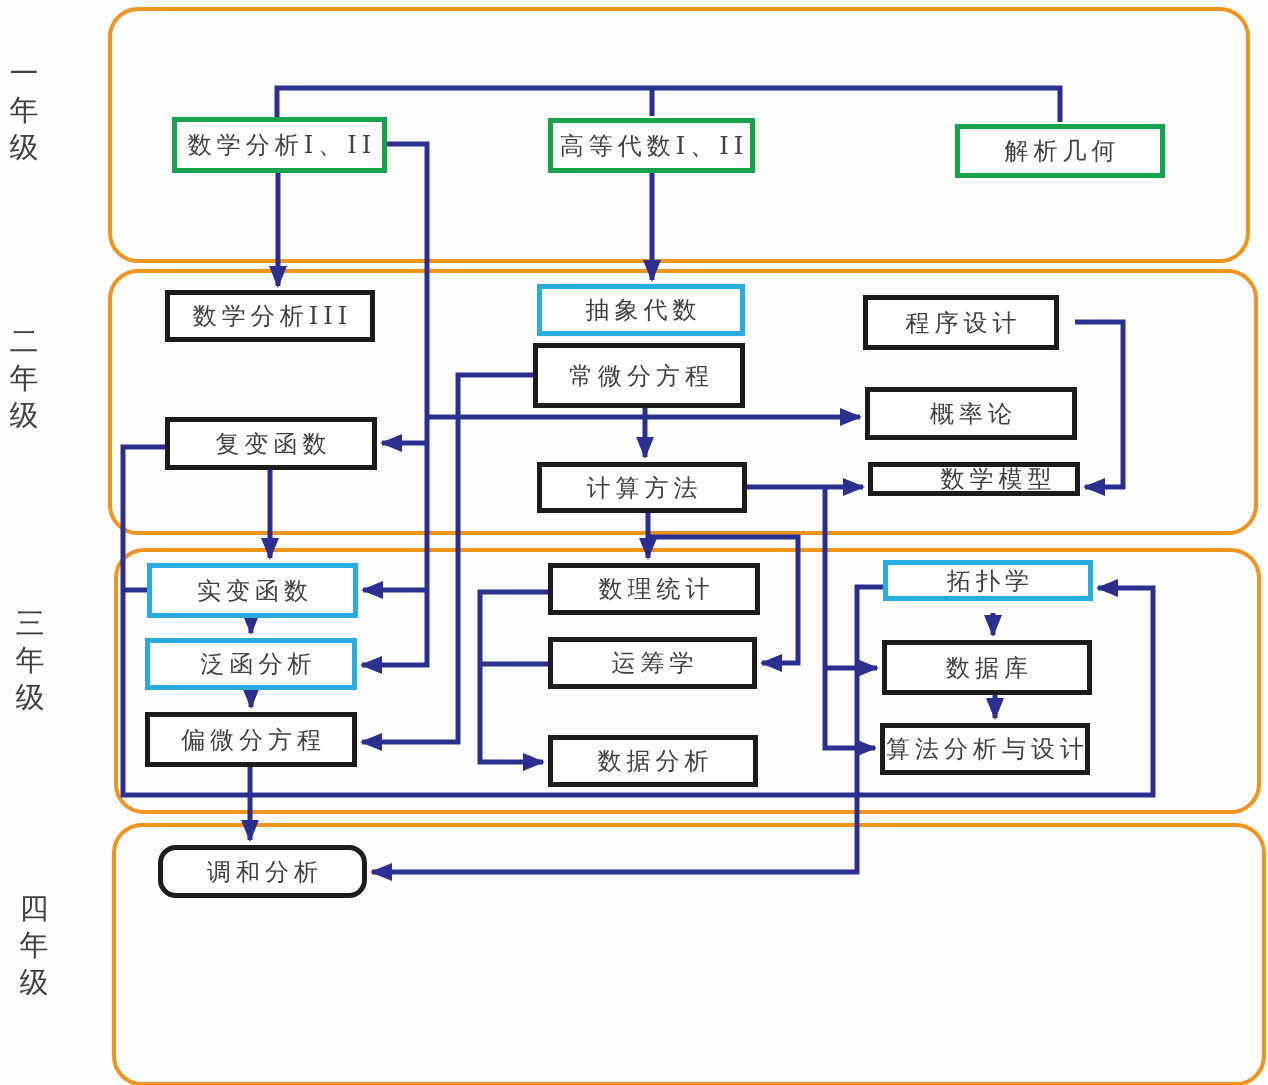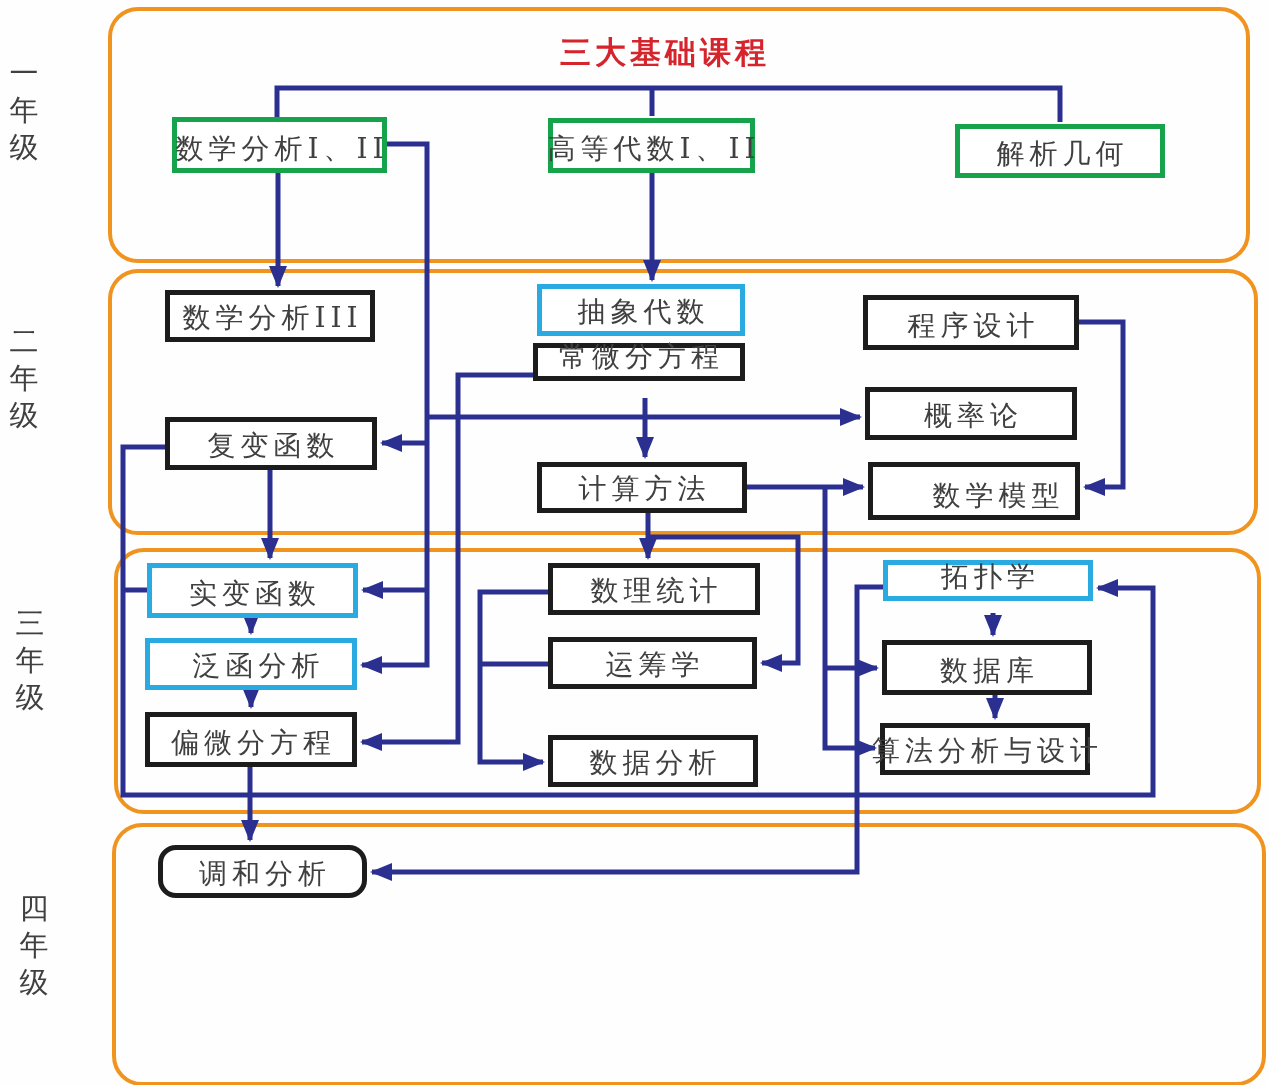--- a/index.html
+++ b/index.html
@@ -22,25 +22,25 @@
     pointer-events:none;
   }
   #edges-svg polyline{
     fill:none;
     stroke:var(--navy);
     stroke-width:5;
   }
   .node{
     position:absolute;
     background:#ffffff;
-    display:flex;align-items:flex-end;justify-content:center;
+    display:flex;align-items:center;justify-content:center;
     z-index:2;
     box-sizing:border-box;
     color:var(--text);
-    font-size:28px;
+    font-size:24px;
     letter-spacing:5px;
     white-space:nowrap;
   }
   .node span{padding-left:5px;}
   .node.black{border:5px solid var(--box-black);}
   .node.green{border:5px solid var(--green);}
   .node.cyan{border:5px solid var(--cyan);}
   #diagram-title{
     position:absolute;
     left:540px;top:32px;width:250px;
@@ -57,21 +57,20 @@
     line-height:37px;
     text-align:center;
     z-index:2;
     width:40px;
   }
 </style>
 </head>
 <body>
 
 <div id="canvas">
-  <div id="diagram-title">三大基础课程</div>
 
   <div id="groups-layer">
       <div class="group" style="left: 108px; top: 7px; width: 1134px; height: 248px;"></div>
       <div class="group" style="left: 108px; top: 269px; width: 1142px; height: 258px;"></div>
       <div class="group" style="left: 114px; top: 548px; width: 1139px; height: 258px;"></div>
       <div class="group" style="left: 112px; top: 823px; width: 1146px; height: 255px;"></div>
     </div>
 
   <svg id="edges-svg" width="1268" height="1085">
     <defs>
@@ -140,33 +139,33 @@
       </div>
       <div class="node green" style="left: 955px; top: 124px; width: 210px; height: 54px;">
         <span>解析几何</span>
       </div>
       <div class="node black" style="left: 165px; top: 290px; width: 210px; height: 52px;">
         <span>数学分析III</span>
       </div>
       <div class="node cyan" style="left: 537px; top: 284px; width: 208px; height: 52px;">
         <span>抽象代数</span>
       </div>
-      <div class="node black" style="left: 533px; top: 343px; width: 212px; height: 38px;">
+      <div class="node black" style="left: 533px; top: 343px; width: 212px; height: 65px;">
         <span>常微分方程</span>
       </div>
-      <div class="node black" style="left: 863px; top: 295px; width: 216px; height: 55px;">
+      <div class="node black" style="left: 863px; top: 295px; width: 196px; height: 55px;">
         <span>程序设计</span>
       </div>
       <div class="node black" style="left: 865px; top: 387px; width: 212px; height: 53px;">
         <span>概率论</span>
       </div>
       <div class="node black" style="left: 165px; top: 417px; width: 212px; height: 53px;">
         <span>复变函数</span>
       </div>
-      <div class="node black" style="left: 868px; top: 462px; width: 212px; height: 58px; padding-left: 44px;">
+      <div class="node black" style="left: 868px; top: 462px; width: 212px; height: 34px; padding-left: 44px;">
         <span>数学模型</span>
       </div>
       <div class="node black" style="left: 537px; top: 462px; width: 210px; height: 51px;">
         <span>计算方法</span>
       </div>
       <div class="node cyan" style="left: 147px; top: 563px; width: 211px; height: 55px;">
         <span>实变函数</span>
       </div>
       <div class="node cyan" style="left: 145px; top: 638px; width: 212px; height: 52px; padding-left: 10px;">
         <span>泛函分析</span>

